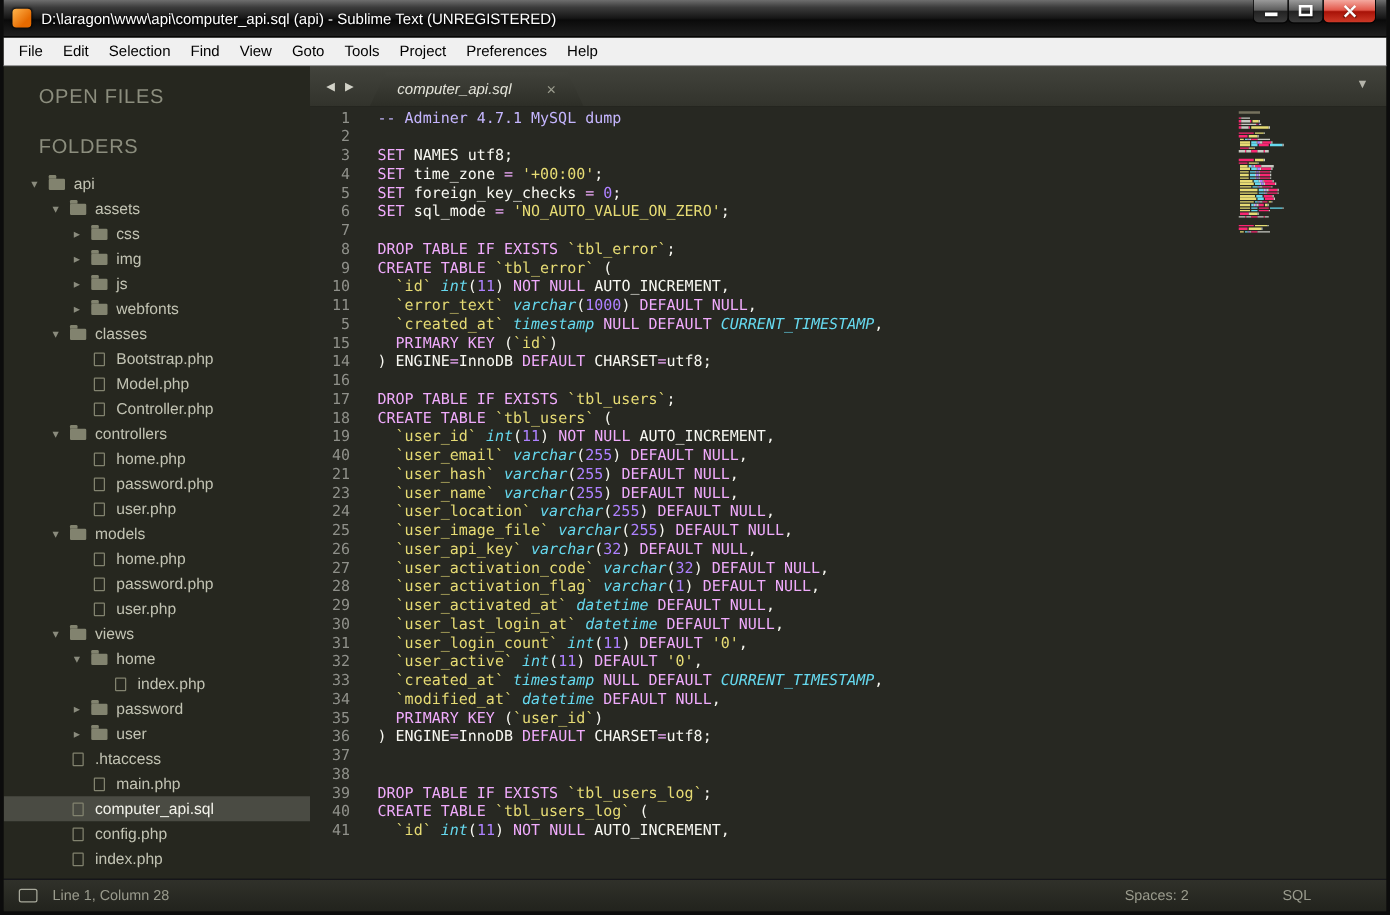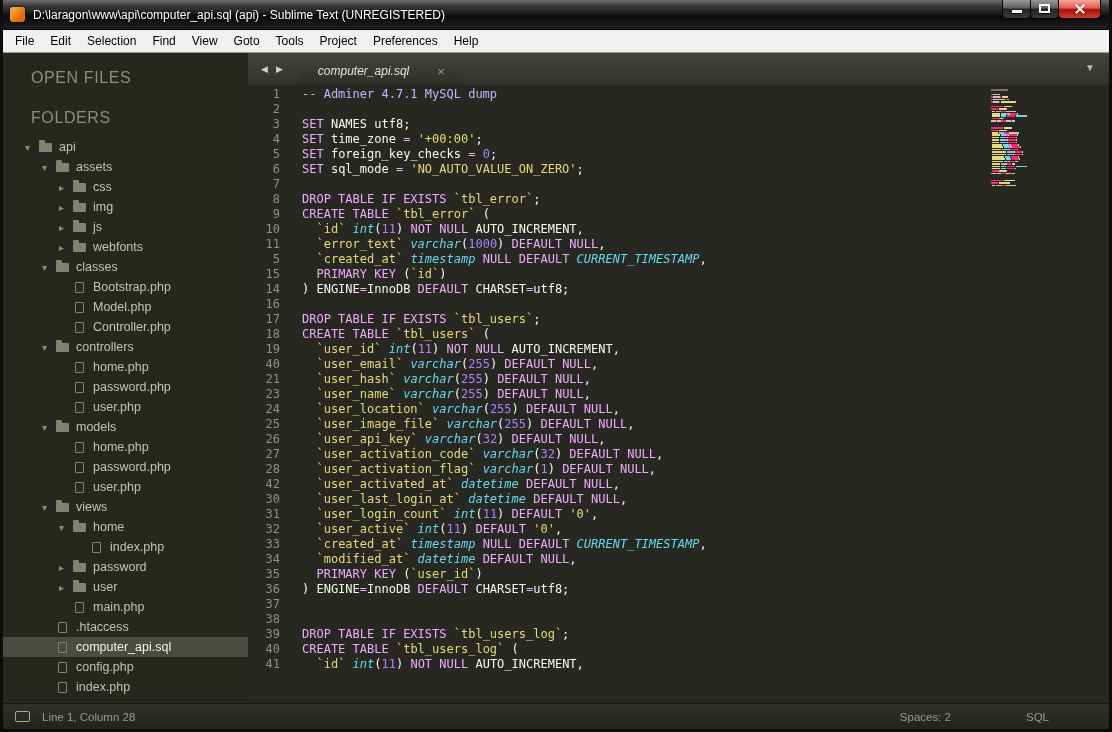--- a/index.html
+++ b/index.html
@@ -249,29 +249,29 @@
           <div class="tree-row" style="padding-left: 56px;">
             <span class="arrow">▸</span>
             <span class="folder-ico"></span>
             <span class="tree-label">password</span>
           </div>
           <div class="tree-row" style="padding-left: 56px;">
             <span class="arrow">▸</span>
             <span class="folder-ico"></span>
             <span class="tree-label">user</span>
           </div>
+          <div class="tree-row" style="padding-left: 39px;">
+            <span class="arrow"></span>
+            <span class="file-ico"></span>
+            <span class="tree-label">.htaccess</span>
+          </div>
           <div class="tree-row" style="padding-left: 56px;">
             <span class="arrow"></span>
             <span class="file-ico"></span>
             <span class="tree-label">main.php</span>
-          </div>
-          <div class="tree-row" style="padding-left: 39px;">
-            <span class="arrow"></span>
-            <span class="file-ico"></span>
-            <span class="tree-label">.htaccess</span>
           </div>
           <div class="tree-row selected" style="padding-left: 39px;">
             <span class="arrow"></span>
             <span class="file-ico"></span>
             <span class="tree-label">computer_api.sql</span>
           </div>
           <div class="tree-row" style="padding-left: 39px;">
             <span class="arrow"></span>
             <span class="file-ico"></span>
             <span class="tree-label">config.php</span>
@@ -396,21 +396,21 @@
             </div>
             <div class="code-line">
               <span class="gutter">27</span>
               <span class="code-text"><span class="tk-p">  </span><span class="tk-s">`user_activation_code`</span><span class="tk-p"> </span><span class="tk-t">varchar</span><span class="tk-p">(</span><span class="tk-n">32</span><span class="tk-p">) </span><span class="tk-k">DEFAULT NULL</span><span class="tk-p">,</span></span>
             </div>
             <div class="code-line">
               <span class="gutter">28</span>
               <span class="code-text"><span class="tk-p">  </span><span class="tk-s">`user_activation_flag`</span><span class="tk-p"> </span><span class="tk-t">varchar</span><span class="tk-p">(</span><span class="tk-n">1</span><span class="tk-p">) </span><span class="tk-k">DEFAULT NULL</span><span class="tk-p">,</span></span>
             </div>
             <div class="code-line">
-              <span class="gutter">42</span>
+              <span class="gutter">29</span>
               <span class="code-text"><span class="tk-p">  </span><span class="tk-s">`user_activated_at`</span><span class="tk-p"> </span><span class="tk-t">datetime</span><span class="tk-p"> </span><span class="tk-k">DEFAULT NULL</span><span class="tk-p">,</span></span>
             </div>
             <div class="code-line">
               <span class="gutter">30</span>
               <span class="code-text"><span class="tk-p">  </span><span class="tk-s">`user_last_login_at`</span><span class="tk-p"> </span><span class="tk-t">datetime</span><span class="tk-p"> </span><span class="tk-k">DEFAULT NULL</span><span class="tk-p">,</span></span>
             </div>
             <div class="code-line">
               <span class="gutter">31</span>
               <span class="code-text"><span class="tk-p">  </span><span class="tk-s">`user_login_count`</span><span class="tk-p"> </span><span class="tk-t">int</span><span class="tk-p">(</span><span class="tk-n">11</span><span class="tk-p">) </span><span class="tk-k">DEFAULT</span><span class="tk-p"> </span><span class="tk-s">'0'</span><span class="tk-p">,</span></span>
             </div>

